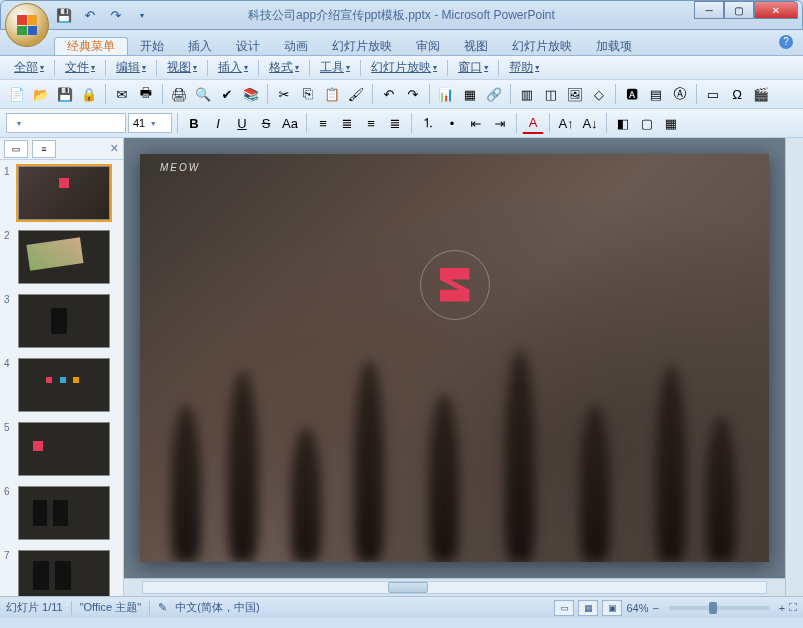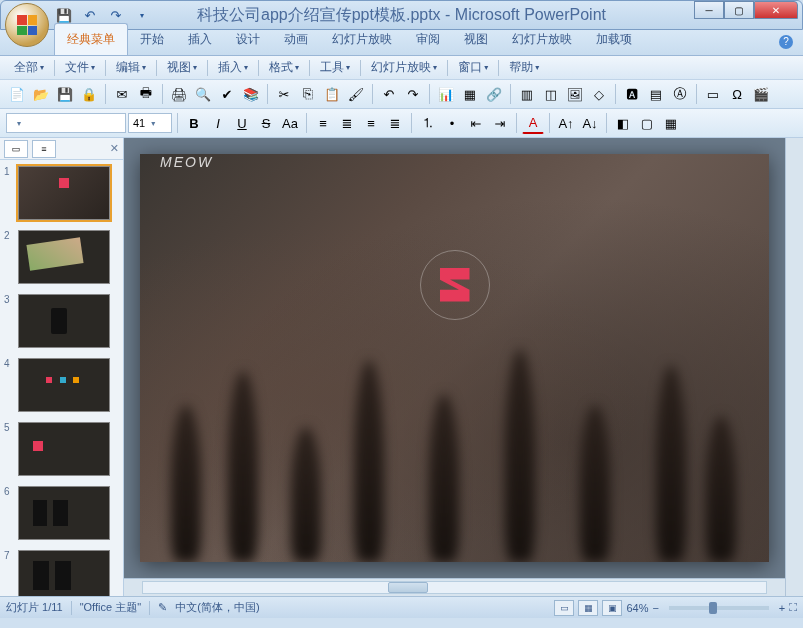--- a/index.html
+++ b/index.html
@@ -5,34 +5,34 @@
 * { margin: 0; padding: 0; box-sizing: border-box; font-family: "Microsoft YaHei", "Segoe UI", sans-serif; }
 body { width: 803px; height: 628px; overflow: hidden; background: #cfe0f0; }
 
 
 .titlebar { height: 30px; background: linear-gradient(#d6e6f5,#bfd6ec); display: flex; align-items: center; border: 1px solid #7a9cc4; border-radius: 6px 6px 0 0; position: relative; }
 .office-btn { width: 44px; height: 44px; position: absolute; left: 4px; top: 2px; border-radius: 50%; background: radial-gradient(circle at 35% 30%, #fff, #e4cfa0 40%, #c8a050 70%); border: 1px solid #9f8040; z-index: 30; display: flex; align-items: center; justify-content: center; }
 .office-btn .grid { width: 20px; height: 20px; display: grid; grid-template: 1fr 1fr/1fr 1fr; gap: 1px; }
 .office-btn .grid span:nth-child(1){background:#e04030}.office-btn .grid span:nth-child(2){background:#f0a020}.office-btn .grid span:nth-child(3){background:#30a040}.office-btn .grid span:nth-child(4){background:#3060c0}
 .qat { margin-left: 54px; display: flex; gap: 8px; }
 .qat-icon { width: 18px; height: 18px; display: flex; align-items: center; justify-content: center; font-size: 13px; color: #2a5a9a; }
-.title-text { position: absolute; left: 50%; transform: translateX(-50%); font-size: 16px; color: #4a6a9a; white-space: nowrap; }
+.title-text { position: absolute; left: 50%; transform: translateX(-50%); font-size: 12px; color: #4a6a9a; white-space: nowrap; }
 .win-controls { position: absolute; right: 4px; top: 0; display: flex; }
 .win-btn { width: 30px; height: 18px; border: 1px solid #6a8ab0; background: linear-gradient(#e8f0fa,#c4d8ec); display: flex; align-items: center; justify-content: center; font-size: 10px; }
 .win-close { width: 44px; background: linear-gradient(#e88,#c33); color: #fff; border-radius: 0 4px 0 0; }
 
 
 .ribbon-tabs { height: 26px; background: linear-gradient(#d8e8f6,#c8dcef); display: flex; align-items: flex-end; padding-left: 54px; border-bottom: 1px solid #9ab6d6; position: relative; }
-.ribbon-tab { padding: 7px 12px; font-size: 12px; color: #3a5a8a; cursor: pointer; }
+.ribbon-tab { padding: 0 12px; font-size: 12px; color: #3a5a8a; cursor: pointer; }
 .ribbon-tab.active { background: #eef5fc; border: 1px solid #9ab6d6; border-bottom: none; border-radius: 3px 3px 0 0; color: #d46a1a; }
 .help-icon { position: absolute; right: 10px; top: 5px; width: 14px; height: 14px; border-radius: 50%; background: #4a8ad6; color: #fff; font-size: 10px; text-align: center; line-height: 14px; }
 
 
 .menu-row { height: 24px; background: linear-gradient(#f0f6fc,#dae8f5); display: flex; align-items: center; padding: 0 8px; gap: 2px; border-bottom: 1px solid #c0d4e8; }
-.menu-item { font-size: 12px; color: #3a5a8a; padding: 2px 6px; display: flex; align-items: center; gap: 2px; cursor: pointer; }
+.menu-item { font-size: 12px; color: #3a5a8a; padding: 2px 6px; display: flex; align-items: center; gap: 2px; cursor: pointer; text-decoration: underline; }
 .menu-item .arr { font-size: 8px; }
 .menu-sep { width: 1px; height: 16px; background: #b0c4d8; margin: 0 2px; }
 
 
 .toolbar { background: linear-gradient(#eef5fc,#d8e8f5); border-bottom: 1px solid #b8cee4; padding: 3px 6px; display: flex; align-items: center; gap: 2px; flex-wrap: nowrap; }
 .tb-btn { width: 22px; height: 22px; border: 1px solid transparent; display: flex; align-items: center; justify-content: center; font-size: 13px; cursor: pointer; border-radius: 2px; }
 .tb-sep { width: 1px; height: 20px; background: #b0c4d8; margin: 0 3px; }
 .tb-combo { height: 20px; border: 1px solid #a8c0d8; background: #fff; font-size: 11px; padding: 0 4px; display: flex; align-items: center; gap: 6px; }
 .tb-combo .arr { font-size: 8px; color: #5a7aa0; }
 
@@ -48,21 +48,21 @@
 .thumb { width: 92px; height: 54px; background: #333; border: 1px solid #888; position: relative; overflow: hidden; }
 .thumb.active { outline: 2px solid #e8a030; }
 .thumb .tcontent { position: absolute; inset: 0; }
 
 .editor { flex: 1; display: flex; flex-direction: column; background: #7a8a9a; }
 .rulers-area { flex: 1; position: relative; overflow: hidden; background: #6a7a8a; }
 .slide-canvas { position: absolute; left: 16px; top: 16px; right: 16px; bottom: 16px; background: linear-gradient(135deg,#3a3632 0%,#5a4a42 30%,#6a5a52 50%,#4a3e38 100%); box-shadow: 0 4px 20px rgba(0,0,0,.5); overflow: hidden; }
 .slide-canvas::before { content:""; position:absolute; inset:0; background: radial-gradient(ellipse at 30% 60%, rgba(90,70,60,.6), transparent 50%), radial-gradient(ellipse at 70% 70%, rgba(60,50,45,.7), transparent 60%); }
 .crowd { position: absolute; left: 0; right: 0; bottom: 0; height: 55%; filter: blur(6px); }
 .hand { position: absolute; bottom: 0; width: 30px; background: linear-gradient(rgba(40,30,25,.9), rgba(20,15,12,.95)); border-radius: 50% 50% 20% 20%; }
-.meow { position: absolute; left: 20px; top: 0; color: rgba(255,255,255,.8); font-size: 14px; font-style: italic; letter-spacing: 2px; }
+.meow { position: absolute; left: 20px; top: 8px; color: rgba(255,255,255,.8); font-size: 10px; font-style: italic; letter-spacing: 2px; }
 .logo-circle { position: absolute; left: 50%; top: 32%; transform: translate(-50%,-50%); width: 70px; height: 70px; border: 1px solid rgba(255,255,255,.3); border-radius: 50%; display: flex; align-items: center; justify-content: center; }
 .logo-circle .z { width: 30px; height: 34px; background: #e63a5a; clip-path: polygon(0 0,100% 0,100% 35%,35% 35%,100% 65%,100% 100%,0 100%,0 65%,65% 65%,0 35%); }
 .slide-text1 { position: absolute; left: 50%; top: 52%; transform: translateX(-50%); color: #e8e4e0; font-size: 22px; letter-spacing: 6px; white-space: nowrap; }
 .slide-text2 { position: absolute; left: 50%; top: 62%; transform: translateX(-50%); color: #c8c0b8; font-size: 15px; font-style: italic; letter-spacing: 1px; white-space: nowrap; font-family: Georgia, serif; }
 .hscroll { height: 18px; background: #d8e4ee; border-top: 1px solid #b0c4d8; position: relative; }
 .hscroll .track { position: absolute; left: 18px; right: 18px; top: 2px; bottom: 2px; background: #e8f0f8; border: 1px solid #b8cee0; }
 .hscroll .thumb-bar { position: absolute; left: 40%; width: 40px; top: 3px; bottom: 3px; background: linear-gradient(#d0e0ee,#b8cee0); border: 1px solid #9ab6d0; border-radius: 2px; }
 .notes { height: 42px; background: #fff; border-top: 1px solid #b8cee0; padding: 10px 14px; font-size: 14px; color: #555; }
 .vscroll { width: 18px; background: #d8e4ee; border-left: 1px solid #b0c4d8; }
 

